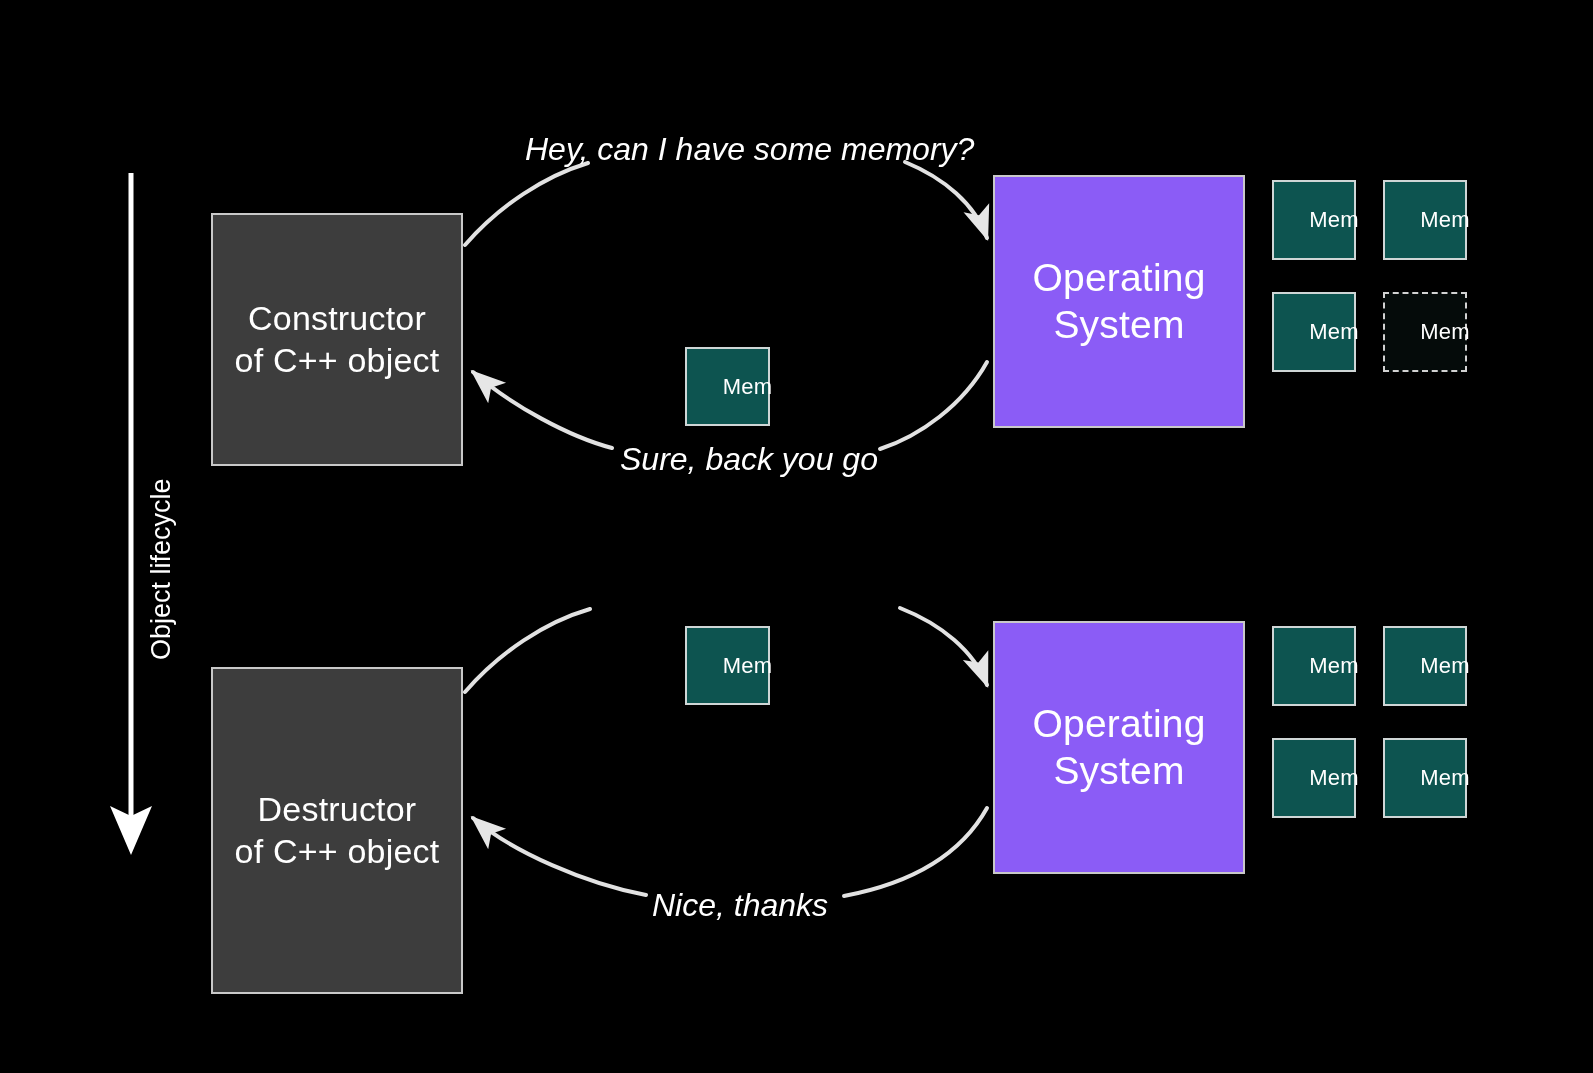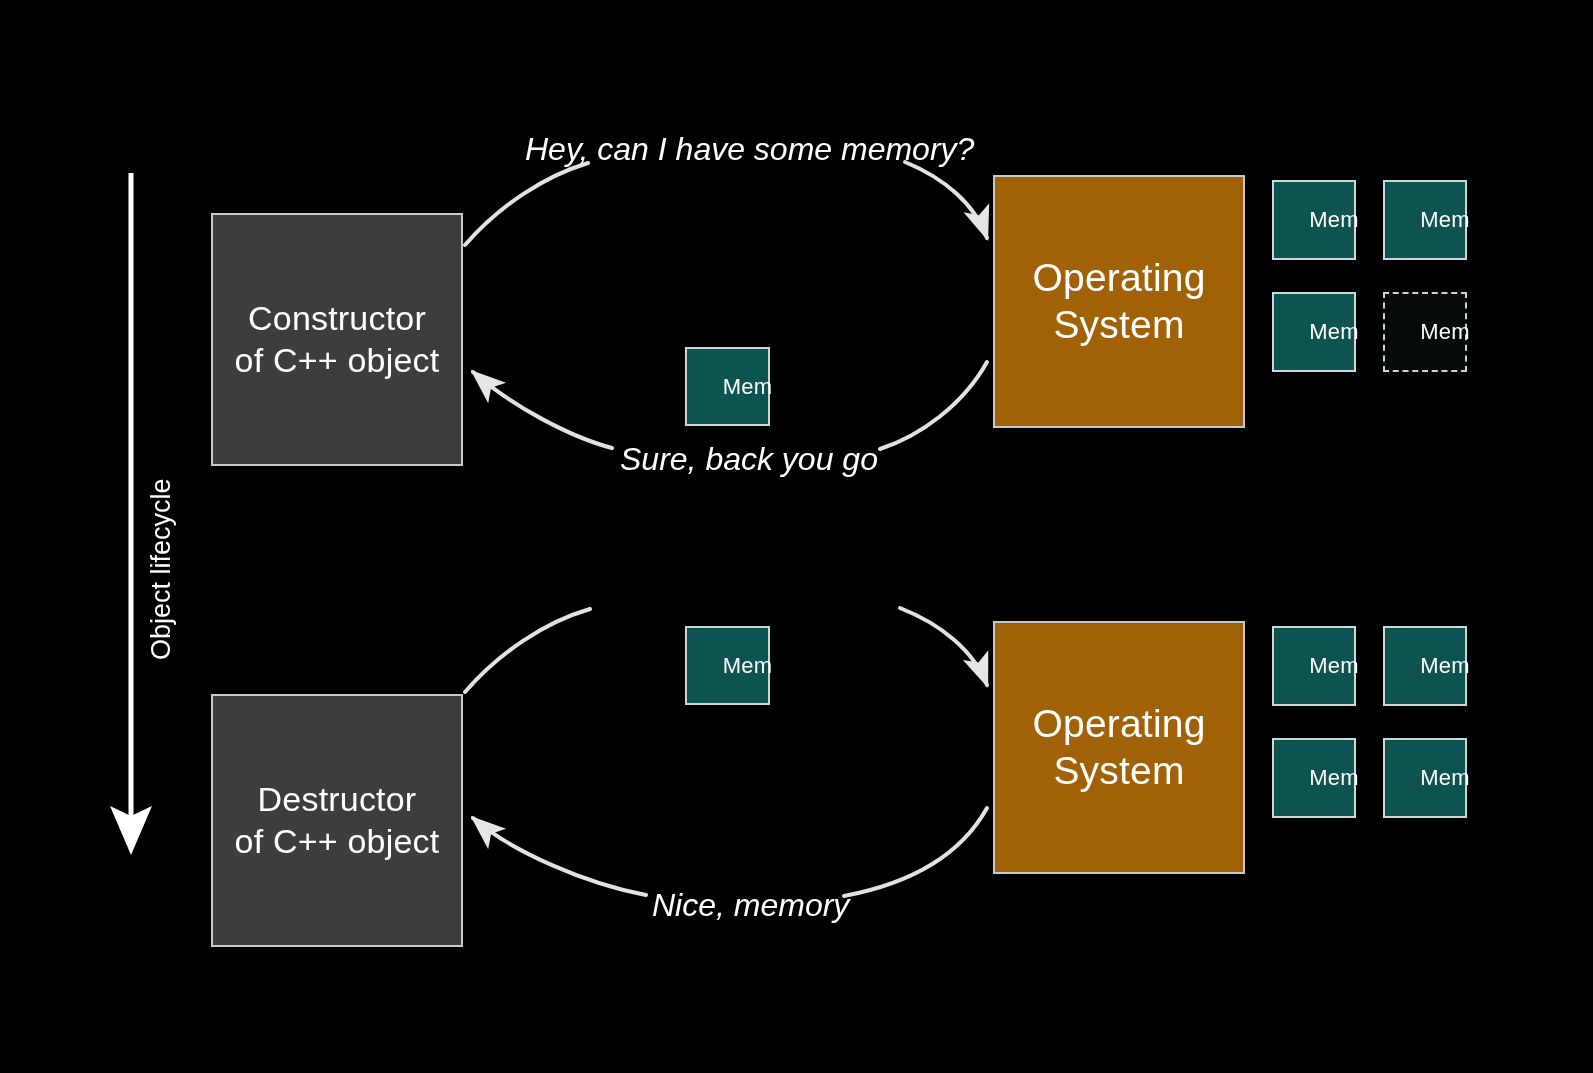--- a/index.html
+++ b/index.html
@@ -43,21 +43,21 @@
 
   .actor-box {
     background: #3d3d3d;
     border: 2px solid #c9c9c9;
     font-size: 34px;
     line-height: 1.22;
     font-weight: 400;
     margin-top: 38px;
   }
   .os-box {
-    background: #a16207;
+    background: #8b5cf6;
     border: 2px solid #c9c9c9;
     font-size: 39px;
     line-height: 1.2;
     font-weight: 400;
   }
 
   .mem-box {
     background: #0d5450;
     border: 2px solid #cfd6d6;
     font-size: 22px;
@@ -155,29 +155,29 @@
       <div>Operating</div>
       <div>System</div>
     </div>
   </div>
 
   <div class="node mem-box" style="left: 1272px; top: 180px; width: 84px; height: 80px;">Mem</div>
   <div class="node mem-box" style="left: 1383px; top: 180px; width: 84px; height: 80px;">Mem</div>
   <div class="node mem-box" style="left: 1272px; top: 292px; width: 84px; height: 80px;">Mem</div>
   <div class="node mem-box free" style="left: 1383px; top: 292px; width: 84px; height: 80px;">Mem</div>
 
-  <div class="node actor-box" style="left: 211px; top: 656px; width: 252px; height: 253px;">
+  <div class="node actor-box" style="left: 211px; top: 629px; width: 252px; height: 327px;">
     <div>
       <div>Destructor</div>
       <div>of C++ object</div>
     </div>
   </div>
 
 
-  <div class="speech" style="left: 652px; top: 889px;">Nice, memory</div>
+  <div class="speech" style="left: 652px; top: 889px;">Nice, thanks</div>
 
   <div class="node mem-box" style="left: 685px; top: 626px; width: 85px; height: 79px;">Mem</div>
 
   <div class="node os-box" style="left: 993px; top: 621px; width: 252px; height: 253px;">
     <div>
       <div>Operating</div>
       <div>System</div>
     </div>
   </div>
 

